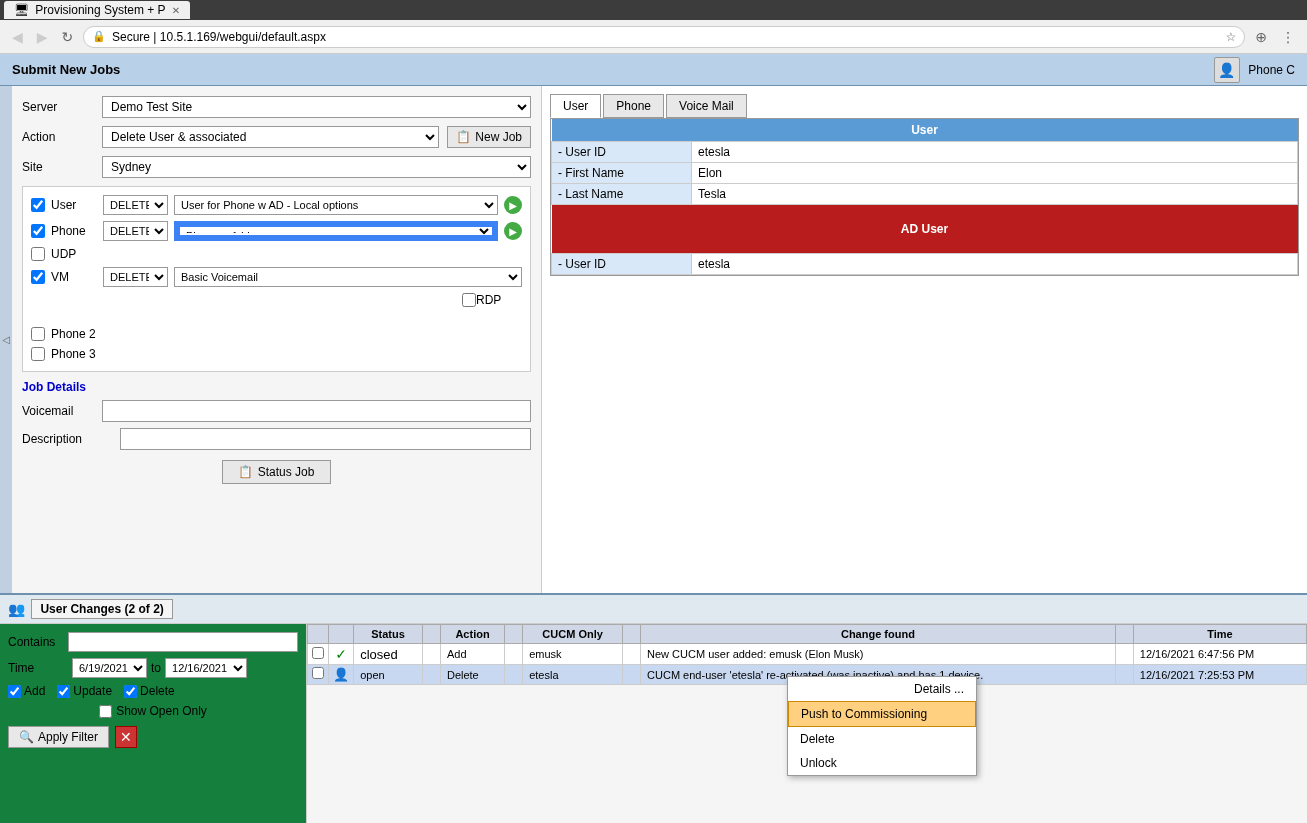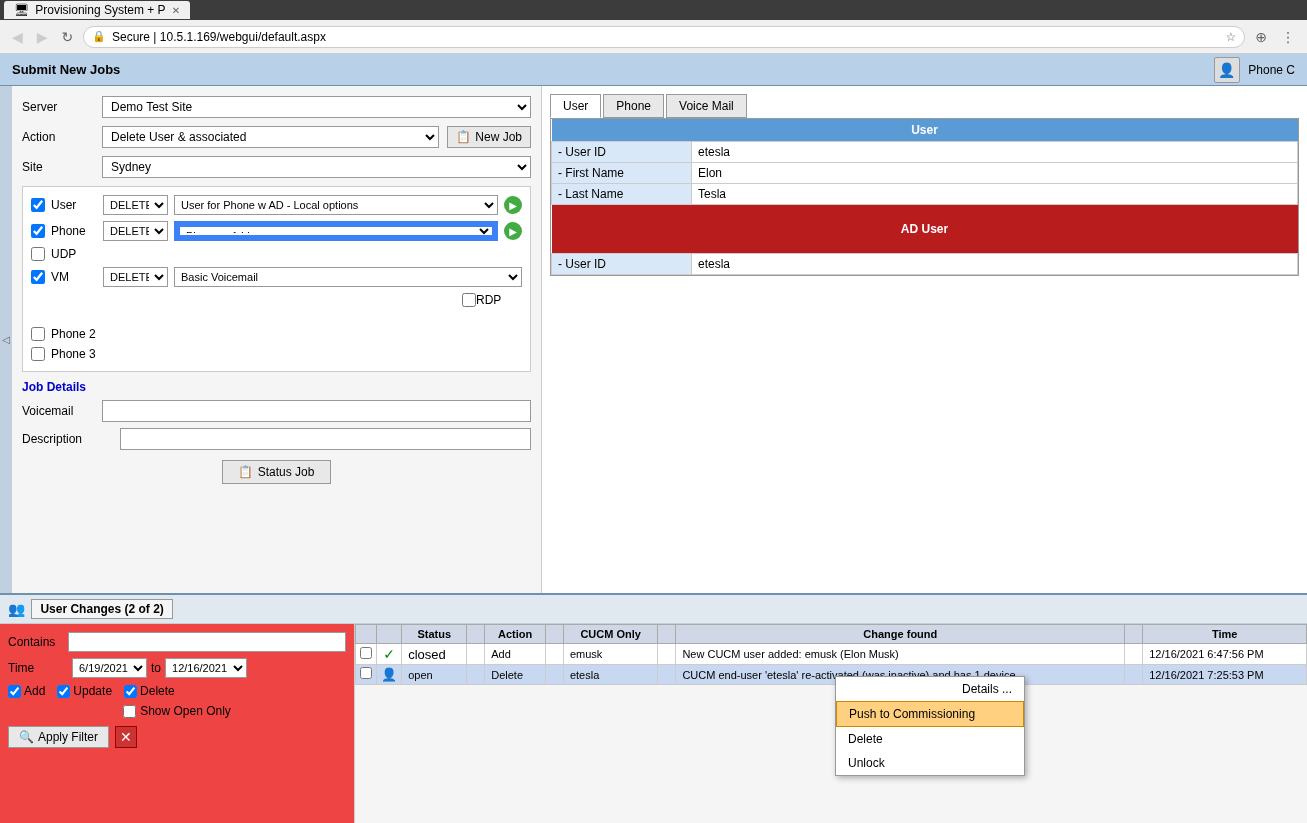--- a/index.html
+++ b/index.html
@@ -199,21 +199,21 @@
 
 <div style="background:#f5f5f5;border-top:2px solid #7090b0;height:230px;display:flex;flex-direction:column;position:relative;">
 
   <div style="display:flex;align-items:center;padding:4px 8px;background:#e0e8f0;border-bottom:1px solid #ccc;gap:6px;">
     <span style="font-size:14px;">👥</span>
     <span style="font-size:12px;font-weight:bold;border:1px solid #999;padding:2px 8px;background:#f5f5f5;">User Changes (2 of 2)</span>
   </div>
 
   <div style="display:flex;flex:1;overflow:hidden;">
 
-    <div style="width:355px;border-right:1px solid #ccc;padding:8px;background:#ef4444;">
+    <div style="width:307px;border-right:1px solid #ccc;padding:8px;background:#15803d;">
 
       <div style="display:flex;align-items:center;margin-bottom:6px;">
         <span style="width:60px;font-size:12px;">Contains</span>
         <input type="text" style="flex: 1 1 0%; border: 1px solid rgb(153, 153, 153); padding: 2px 4px; font-size: 12px; height: 20px;">
       </div>
 
       <div style="display:flex;align-items:center;margin-bottom:6px;gap:4px;">
         <span style="width:60px;font-size:12px;">Time</span>
         <select style="padding:2px;border:1px solid #999;background:#fff;font-size:11px;height:20px;">
           <option>6/19/2021</option>

